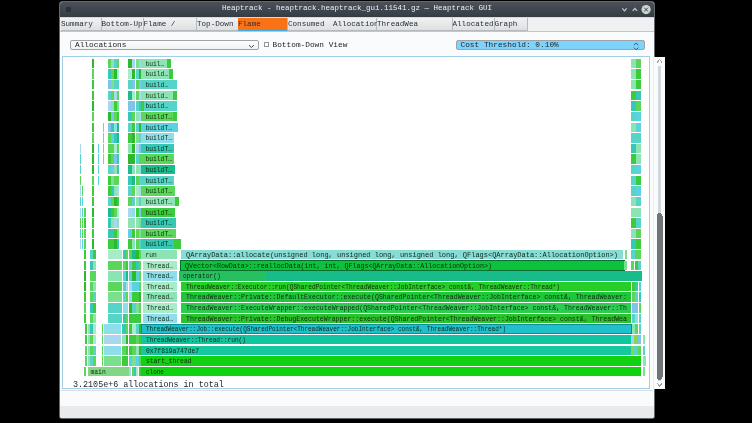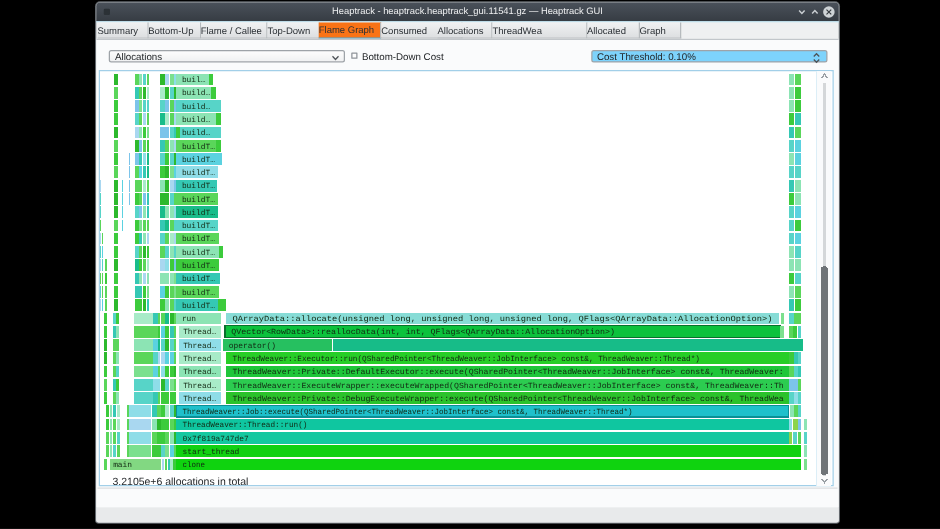--- a/index.html
+++ b/index.html
@@ -1,16 +1,16 @@
 <!DOCTYPE html>
 <html><head><meta charset="utf-8"><style>
 html,body{margin:0;padding:0;background:#000;width:752px;height:423px;overflow:hidden}
 *{box-sizing:border-box}
-#win{position:absolute;left:77px;top:2px;width:594px;height:416px;background:#eff0f1;
- box-shadow:0 0 0 1px #63686d;border-radius:3px 3px 2px 2px;font-family:Liberation Sans, sans-serif}
+#win{position:absolute;left:60px;top:2px;width:594px;height:416px;background:#eff0f1;
+ box-shadow:0 0 0 1px #63686d;border-radius:3px 3px 2px 2px;font-family:Liberation Mono, monospace}
 #tbar{position:absolute;left:0;top:0;width:100%;height:14.5px;
  background:linear-gradient(#4a515a,#363c43);border-radius:3px 3px 0 0}
 #tbar .title{position:absolute;left:0;right:0;top:1.8px;text-align:center;font-size:7.5px;color:#eff0f1}
 #appicon{position:absolute;left:5.5px;top:4.5px;width:5px;height:5px;background:#2b3136;border-radius:1px}
 #blueline{position:absolute;left:0;top:14.5px;width:100%;height:1.4px;background:#bce3f2}
 #tabbar{position:absolute;left:1px;top:15.9px;width:592px;height:12.8px;background:#eff0f1}
 .tab{position:absolute;top:0;height:12.8px;background:linear-gradient(#f0f1f2,#dddfe1);
  border-right:1px solid #b6babd;border-bottom:1px solid #b6babd;color:#2b3035;
  font-size:7.6px;line-height:13px}
 .tab.sel{background:#f97316;border-bottom:1.5px solid #3daee9;line-height:12px}
@@ -53,21 +53,21 @@
       <div class="tab" style="left:272px;width:44px">Allocations</div>
       <div class="tab" style="left:316px;width:75.5px">ThreadWea Allocations</div>
       <div class="tab" style="left:391.5px;width:42px">Allocated</div>
       <div class="tab" style="left:433.5px;width:33.5px">Graph</div>
     </div>
  <div id="pane"></div>
  <div id="combo" class="inputbox">Allocations<svg style="position:absolute;right:3px;top:3px" width="7" height="5">
         <path d="M 1 1 L 3.4 3.6 L 5.8 1" stroke="#4d5257" stroke-width="1" fill="none"></path>
       </svg></div>
  <div id="cb"></div>
-    <div id="cblab">Bottom-Down Cost</div>
+    <div id="cblab">Bottom-Down View</div>
  <div id="spin" class="inputbox">Cost Threshold: 0.10%<svg style="position:absolute;right:3px;top:1px" width="8" height="9">
         <path d="M 1 3.2 L 3.2 1 L 5.4 3.2" stroke="#4d5257" stroke-width="1" fill="none"></path>
         <path d="M 1 5.6 L 3.2 7.8 L 5.4 5.6" stroke="#4d5257" stroke-width="1" fill="none"></path>
       </svg></div>
  <div id="flame"></div>
  <div id="total">3.2105e+6 allocations in total</div>
  <div id="sline"></div>
  <div id="bstrip"></div>
 </div>
 <svg width="588" height="332" viewBox="79 57 588 332" style="position:absolute;left:79px;top:57px;" shape-rendering="crispEdges">

